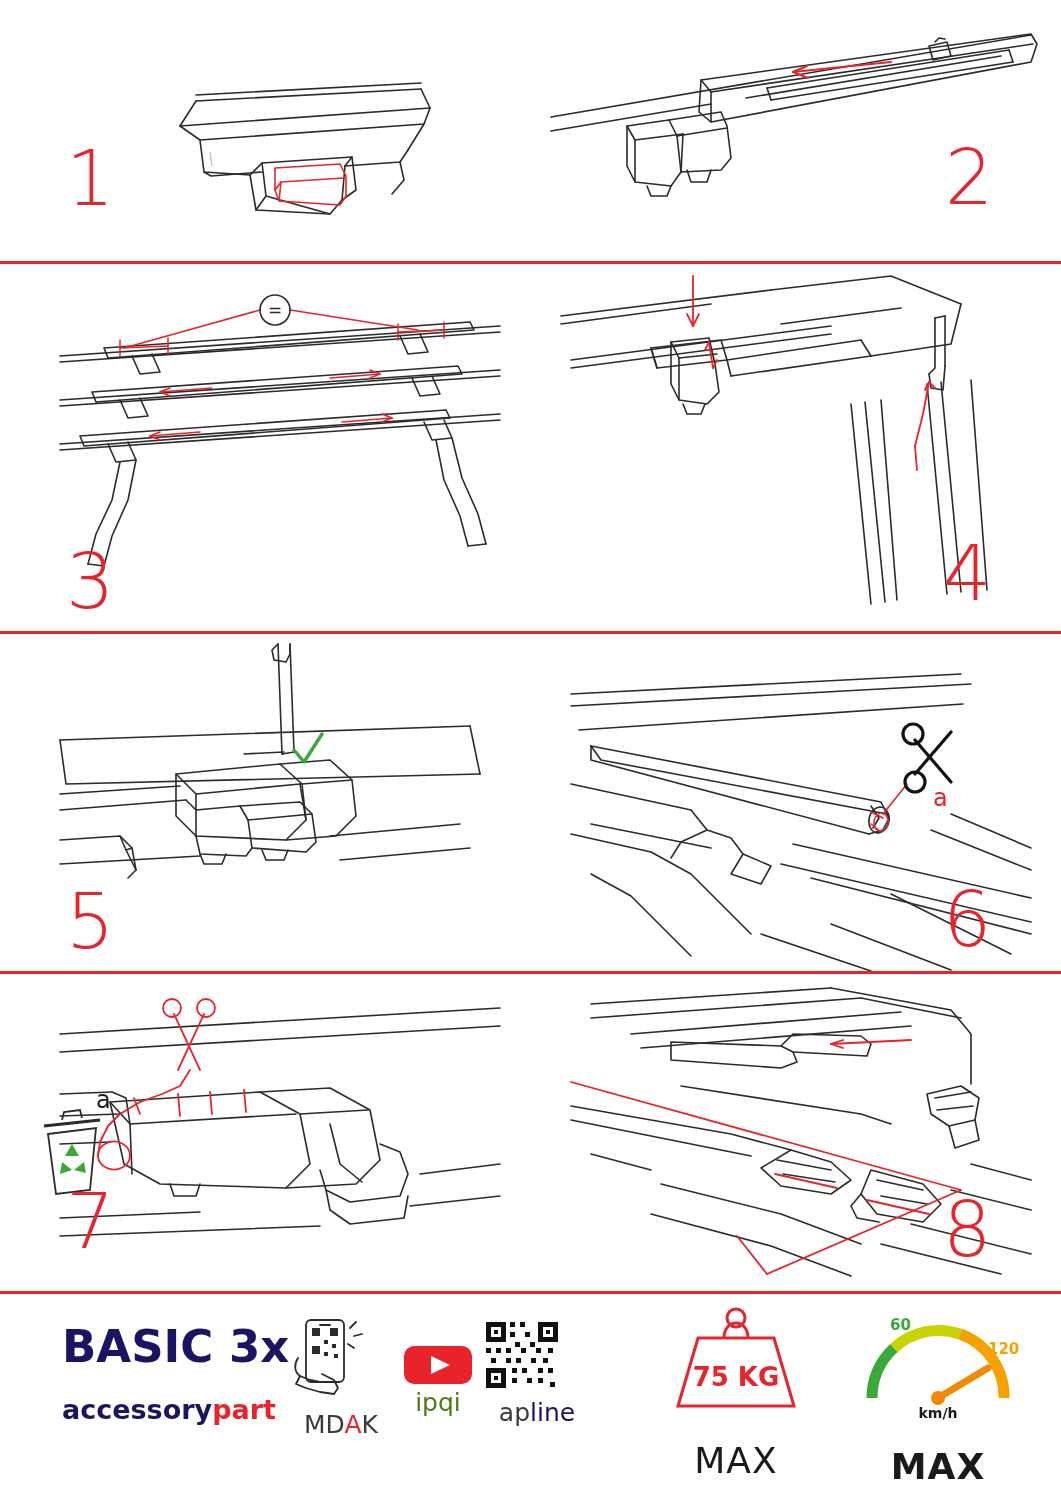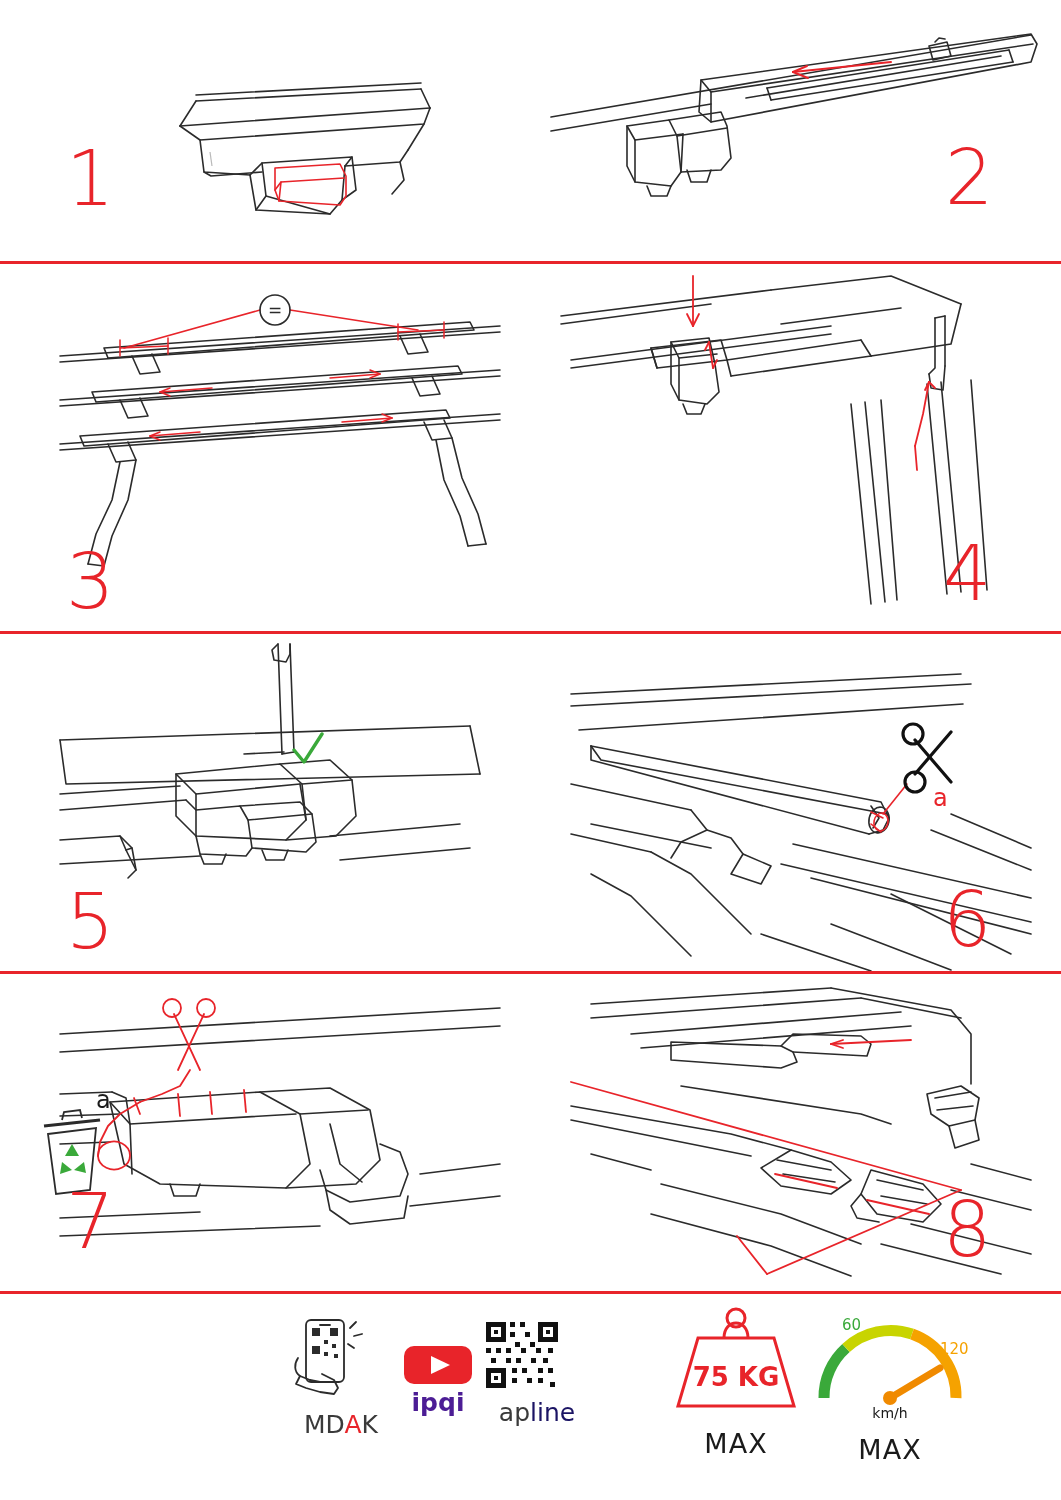--- a/index.html
+++ b/index.html
@@ -102,24 +102,24 @@
   }
   .logo-caption .accent { color: #e8242a; }
   .logo-caption .navy { color: #1b1464; }
 
   .maxblock {
     position: absolute;
     text-align: center;
   }
   .max-label {
     font-family: "DejaVu Sans", sans-serif;
-    font-size: 27px;
+    font-size: 36px;
     color: #1a1a1a;
     letter-spacing: 1px;
-    margin-top: 10px;
+    margin-top: 22px;
   }
   .weight-text {
     font-family: "DejaVu Sans", sans-serif;
     font-weight: bold;
     font-size: 26px;
     fill: #e8242a;
   }
 </style>
 </head>
 <body>
@@ -472,20 +472,28 @@
         <path d="M236 300 L206 262"></path>
         <path d="M244 200 L306 214"></path>
         <path d="M336 226 L398 240"></path>
       </g>
     </svg>
     <div class="step-num" style="left:412px;top:218px;">8</div>
   </div>
 
   <div class="footer">
 
+    <div class="brand-block">
+      <div class="brand-title">
+        <span>BASIC 3</span><span class="x">x</span>
+      </div>
+      <div class="brand-sub">
+        <span>accessory</span><span class="part">part</span>
+      </div>
+    </div>
 
     <div class="logo-item" style="left:276px;top:20px;width:130px;">
       <svg width="130" height="96" viewBox="0 0 130 96">
         <g fill="none" stroke="#2b2b2b" stroke-width="1.8" stroke-linejoin="round" stroke-linecap="round">
           <rect x="30" y="6" width="38" height="62" rx="5"></rect>
           <path d="M44 11 L54 11"></path>
           <path d="M22 44 C18 50 18 58 24 62 L34 66"></path>
           <path d="M24 62 L20 70 L30 74 L44 78 L58 80 L62 74 L58 66 L46 60"></path>
           <path d="M34 66 L44 68"></path>
           <path d="M74 14 L80 8"></path>
@@ -505,21 +513,21 @@
       <div class="logo-caption">
         <span>MD</span><span class="accent">A</span><span>K</span>
       </div>
     </div>
 
     <div class="logo-item" style="left:398px;top:46px;width:80px;">
       <svg width="80" height="48" viewBox="0 0 80 48">
         <rect x="6" y="6" width="68" height="38" rx="10" fill="#e8242a"></rect>
         <path d="M33 16 L52 25 L33 34 Z" fill="#ffffff"></path>
       </svg>
-      <div class="logo-caption accent" style="color:#4c1d95;font-weight:bold;">ipqi</div>
+      <div class="logo-caption accent" style="color:#4d7c0f;">ipqi</div>
     </div>
 
     <div class="logo-item" style="left:472px;top:22px;width:130px;">
       <svg width="130" height="76" viewBox="0 0 130 76">
         <rect x="14" y="6" width="72" height="66" fill="#ffffff"></rect>
         <g fill="#111">
           <rect x="14" y="6" width="20" height="20"></rect>
           <rect x="66" y="6" width="20" height="20"></rect>
           <rect x="14" y="52" width="20" height="20"></rect>
           <rect x="38" y="6" width="5" height="5"></rect>
@@ -567,21 +575,21 @@
     <div class="maxblock" style="left:646px;top:4px;width:180px;">
       <svg width="180" height="120" viewBox="0 0 180 120">
         <path d="M52 40 L128 40 L148 108 L32 108 Z" fill="none" stroke="#e8242a" stroke-width="3"></path>
         <path d="M78 40 C78 20 102 20 102 40" fill="none" stroke="#e8242a" stroke-width="3"></path>
         <circle cx="90" cy="20" r="9" fill="none" stroke="#e8242a" stroke-width="3"></circle>
         <text class="weight-text" x="90" y="88" text-anchor="middle">75 KG</text>
       </svg>
       <div class="max-label">MAX</div>
     </div>
 
-    <div class="maxblock" style="left:800px;top:8px;width:180px;">
+    <div class="maxblock" style="left:848px;top:8px;width:180px;font-weight:bold;">
       <svg width="180" height="122" viewBox="0 0 180 122">
         <path d="M24 96 A66 66 0 0 1 46 46" fill="none" stroke="#3aa93a" stroke-width="11" stroke-linecap="butt"></path>
         <path d="M46 46 A66 66 0 0 1 112 32" fill="none" stroke="#c8d400" stroke-width="11" stroke-linecap="butt"></path>
         <path d="M112 32 A66 66 0 0 1 156 96" fill="none" stroke="#f5a200" stroke-width="11" stroke-linecap="butt"></path>
         <circle cx="90" cy="96" r="7" fill="#f08a00"></circle>
         <path d="M90 96 L140 66" stroke="#f08a00" stroke-width="7" stroke-linecap="round" fill="none"></path>
         <text x="42" y="28" font-family="DejaVu Sans, sans-serif" font-size="15" fill="#3aa93a">60</text>
         <text x="140" y="52" font-family="DejaVu Sans, sans-serif" font-size="15" fill="#f5a200">120</text>
         <text x="90" y="116" text-anchor="middle" font-family="DejaVu Sans, sans-serif" font-size="14" fill="#1a1a1a">km/h</text>
       </svg>

